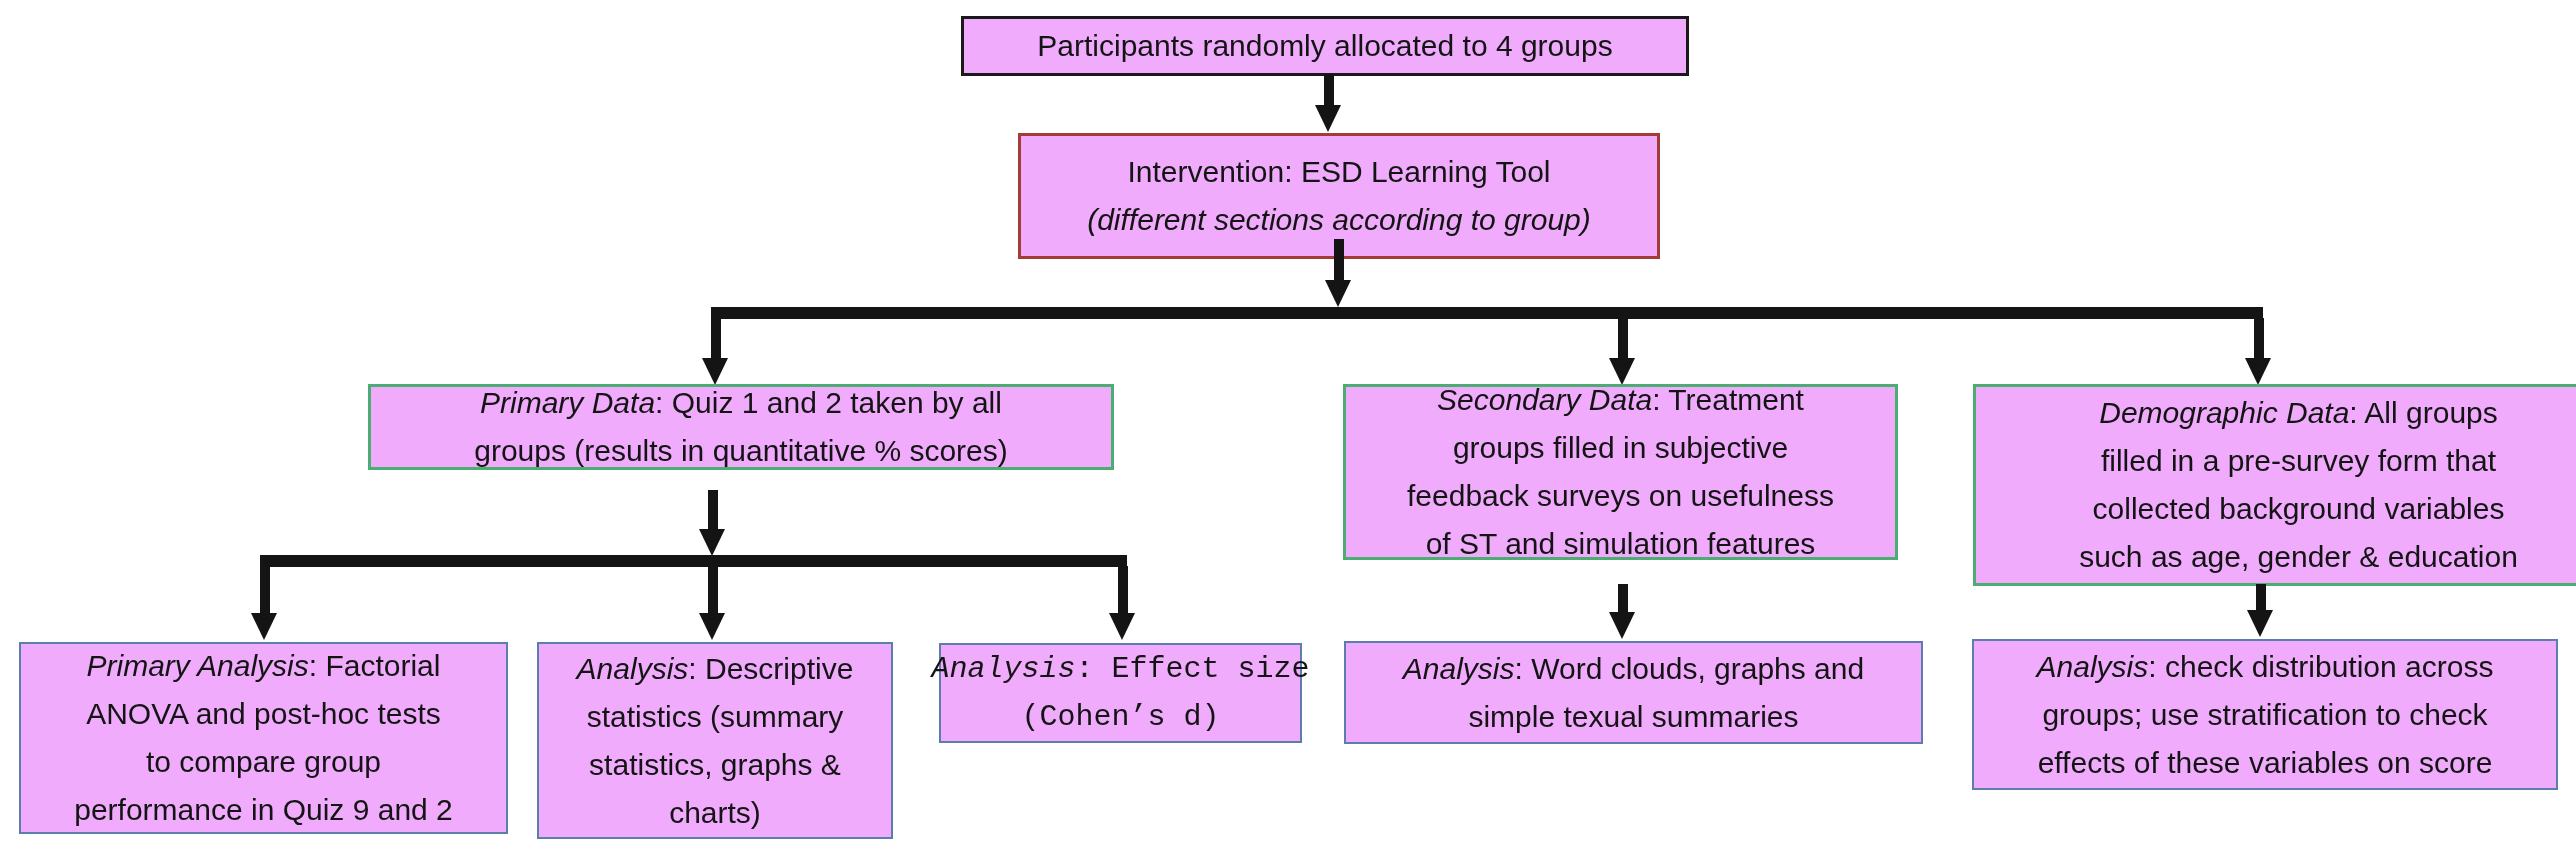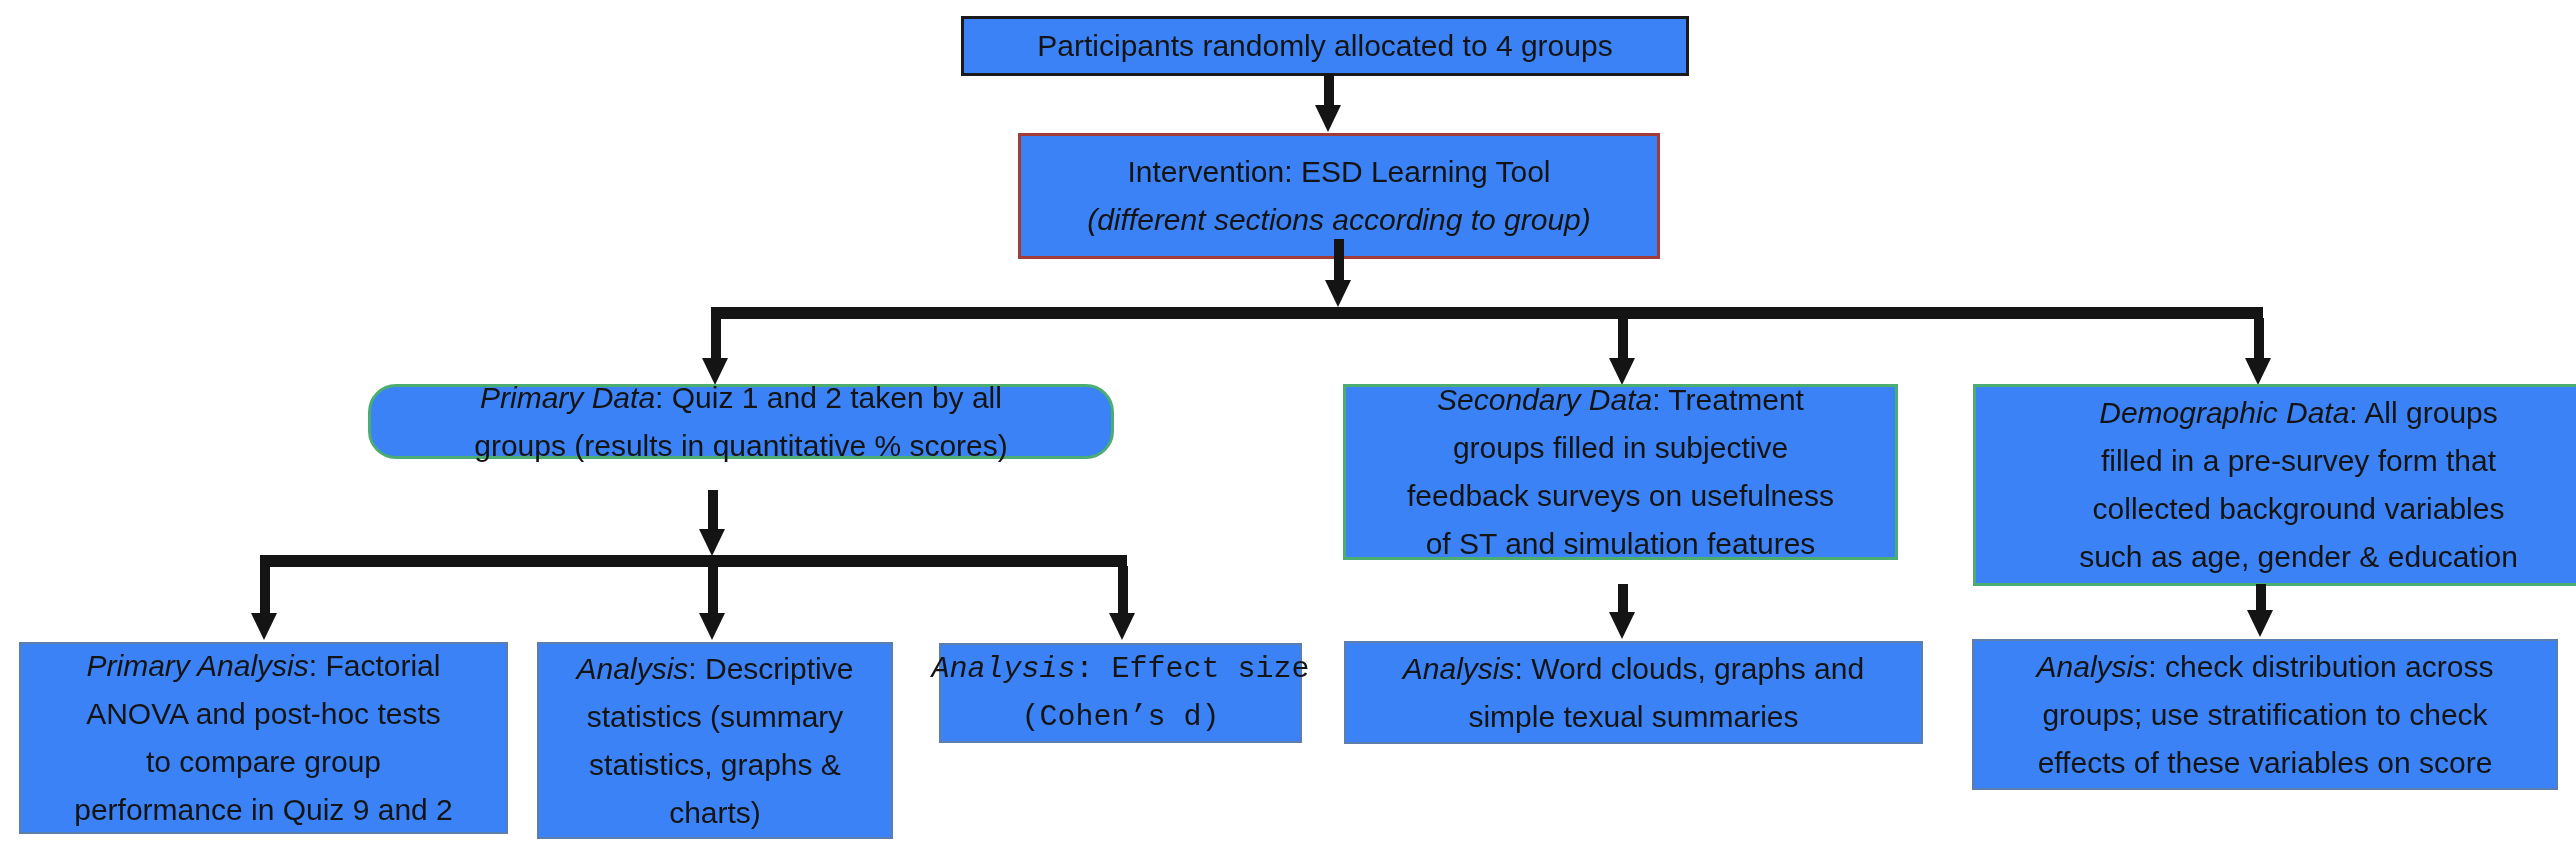--- a/index.html
+++ b/index.html
@@ -7,21 +7,21 @@
     position: relative;
     width: 2576px;
     height: 860px;
     background: #ffffff;
     font-family: "Liberation Sans", sans-serif;
     color: #141414;
     overflow: hidden;
   }
   .box {
     position: absolute;
-    background: #3b82f6;
+    background: #f0abfc;
     display: flex;
     align-items: center;
     justify-content: center;
     box-sizing: border-box;
   }
   .txt {
     text-align: center;
     white-space: pre;
     font-size: 30px;
     line-height: 48px;
@@ -60,21 +60,21 @@
   <div class="ahead" style="left:1325px; top:280px;"></div>
   <div class="hbar" style="left:711px; top:307px; width:1552px;"></div>
 
   <div class="vline" style="left:711px; top:318px; height:41px;"></div>
   <div class="ahead" style="left:702px; top:358px;"></div>
   <div class="vline" style="left:1618px; top:318px; height:41px;"></div>
   <div class="ahead" style="left:1609px; top:358px;"></div>
   <div class="vline" style="left:2254px; top:318px; height:41px;"></div>
   <div class="ahead" style="left:2245px; top:358px;"></div>
 
-  <div class="box b-green" style="left:368px; top:384px; width:746px; height:75px;border-radius:28px;">
+  <div class="box b-green" style="left:368px; top:384px; width:746px; height:86px;">
     <div class="txt"><span class="em">Primary Data</span><span>: Quiz 1 and 2 taken by all
 groups (results in quantitative % scores)</span></div>
   </div>
 
   <div class="box b-green" style="left:1343px; top:384px; width:555px; height:176px;">
     <div class="txt"><span class="em">Secondary Data</span><span>: Treatment
 groups filled in subjective
 feedback surveys on usefulness
 of ST and simulation features</span></div>
   </div>

